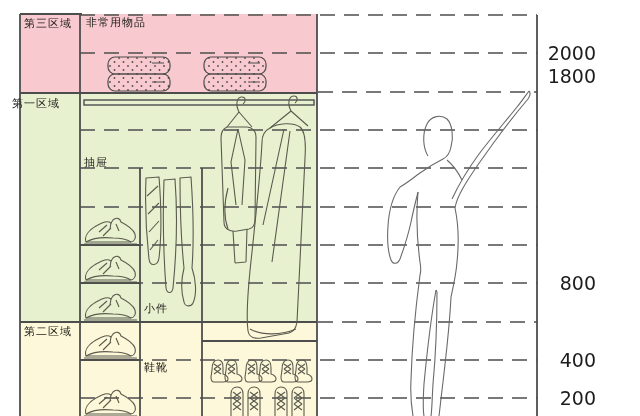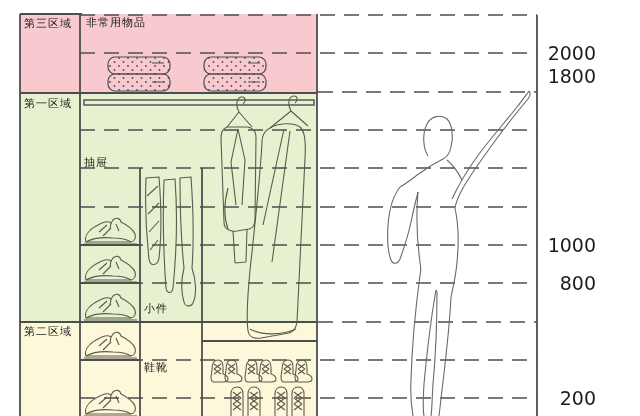--- a/index.html
+++ b/index.html
@@ -160,25 +160,25 @@
       <path d="M420 275 C416 305 412 345 411 380 C410 398 412 410 413 416"></path>
       <path d="M436 290 C431 318 427 352 424 384 C423 400 423 410 424 416"></path>
       <path d="M451 297 C450 318 447 348 443 382 C441 398 440 408 439 416"></path>
       <path d="M437 292 C437 318 436 352 433 384 C432 400 432 410 431 416"></path>
       <path d="M436 290 L437 292"></path>
     </g>
   </svg>
 
   <div class="lbl" style="left:24px;top:17px">第三区域</div>
   <div class="lbl" style="left:86px;top:16px">非常用物品</div>
-  <div class="lbl" style="left:24px;top:97px">第一区域</div>
+  <div class="lbl" style="left:12px;top:97px">第一区域</div>
   <div class="lbl" style="left:84px;top:156px">抽屉</div>
   <div class="lbl" style="left:144px;top:302px">小件</div>
   <div class="lbl" style="left:24px;top:325px">第二区域</div>
   <div class="lbl" style="left:144px;top:361px">鞋靴</div>
 
   <div class="tick" style="top:53px">2000</div>
   <div class="tick" style="top:76px">1800</div>
-  <div class="tick" style="top:245px">1000</div>
   <div class="tick" style="top:283px">800</div>
+  <div class="tick" style="top:360px">400</div>
   <div class="tick" style="top:398px">200</div>
 
 </div>
 
 </body></html>

